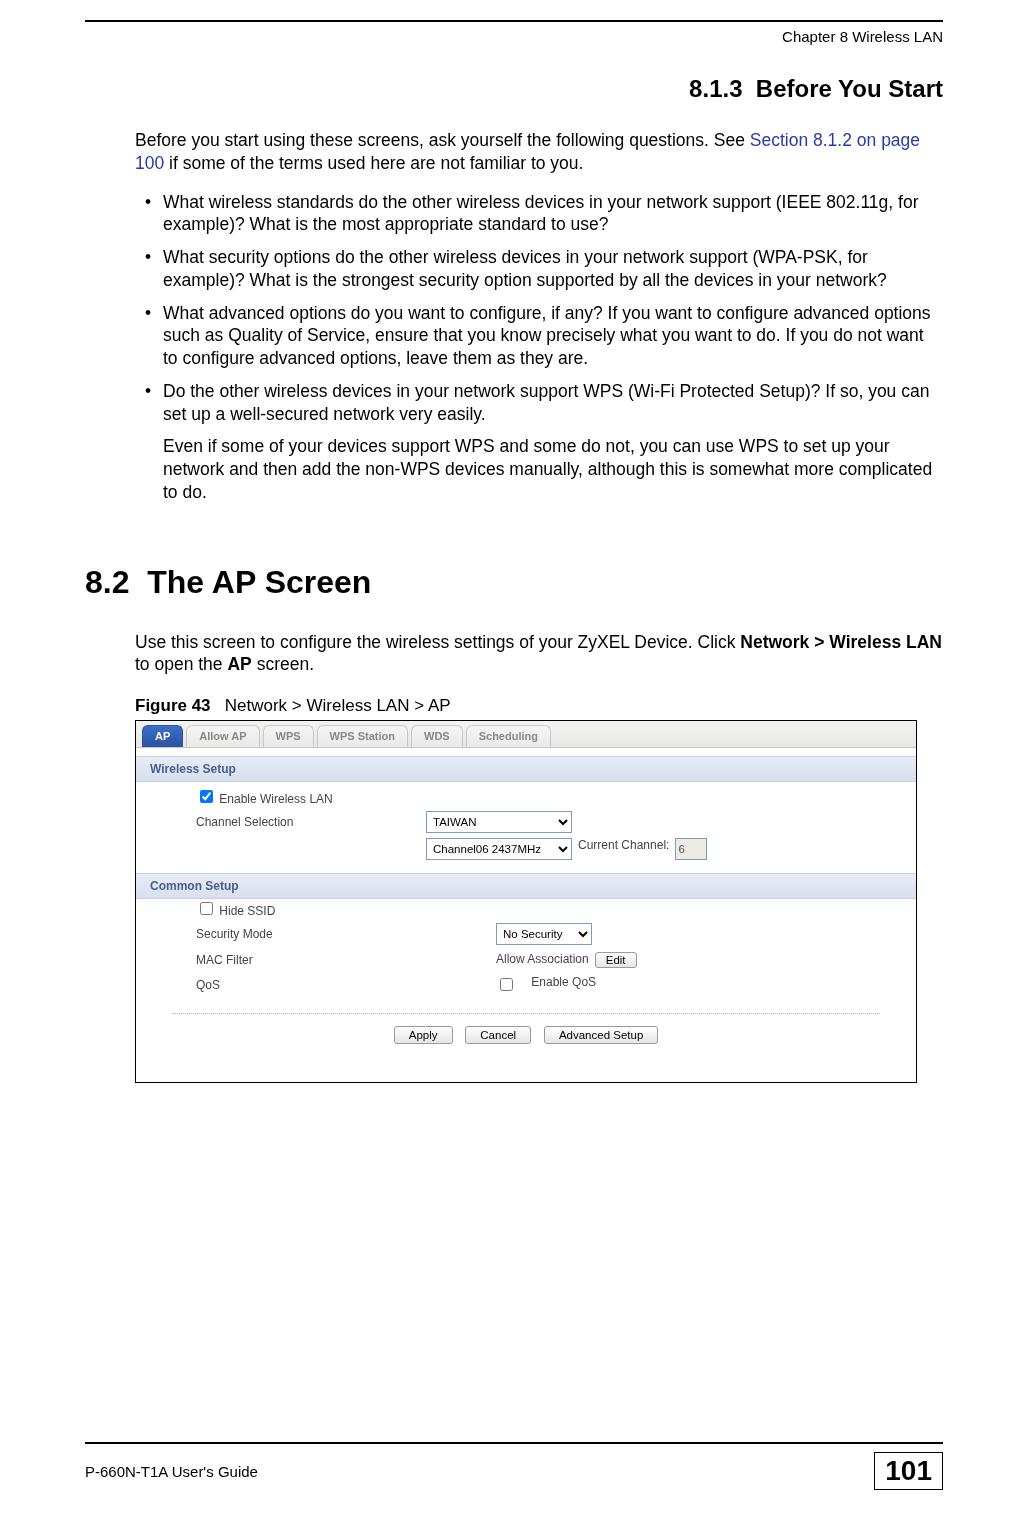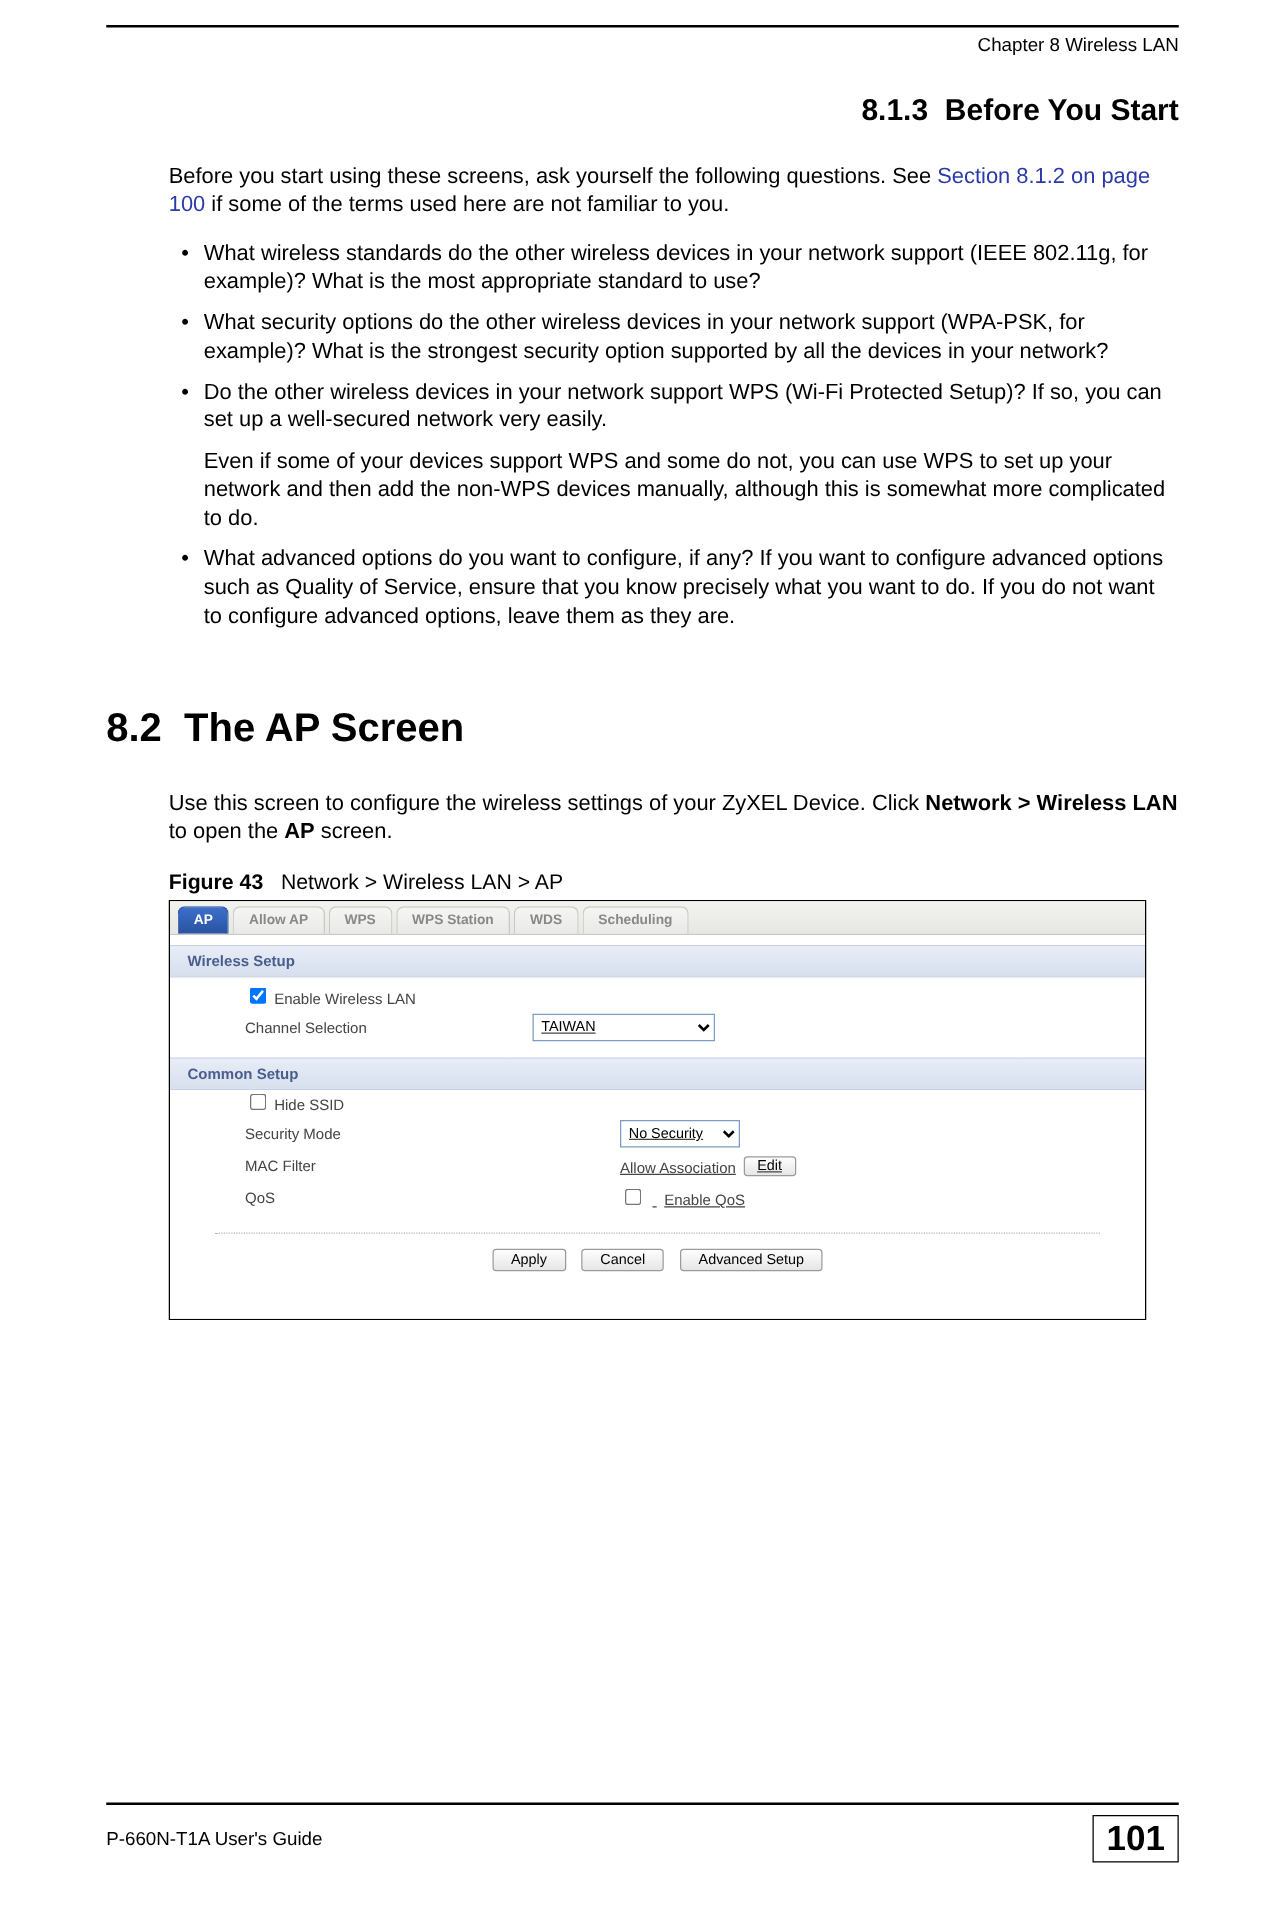--- a/index.html
+++ b/index.html
@@ -131,25 +131,24 @@
     align-items: center;
     padding: 5px 0 5px 60px;
   }
   .formrow .lbl {
     width: 230px;
     color: #444;
     font-size: 12px;
   }
   .formrow .ctrl {
     display: flex;
-    align-items: flex-end;
+    align-items: flex-start;
     gap: 6px;
     font-size: 12px;
     color: #444;
-    text-decoration: underline;
   }
   select.win, input.win-text, input.win-ro {
     font-family: Tahoma, Arial, sans-serif;
     font-size: 11.5px;
     border: 1px solid #7a9cc6;
     background: #fff;
     padding: 1px 2px;
     height: 18px;
     box-sizing: content-box;
   }
@@ -213,25 +212,25 @@
   </h2>
 
   <div class="body-block">
     <p class="body">
       <span>Before you start using these screens, ask yourself the following questions. See </span><a href="#" class="xref">Section 8.1.2 on page 100</a><span> if some of the terms used here are not familiar to you.</span>
     </p>
 
     <ul class="bullets">
       <li>What wireless standards do the other wireless devices in your network support (IEEE 802.11g, for example)? What is the most appropriate standard to use?</li>
       <li>What security options do the other wireless devices in your network support (WPA-PSK, for example)? What is the strongest security option supported by all the devices in your network?</li>
+      <li>What advanced options do you want to configure, if any? If you want to configure advanced options such as Quality of Service, ensure that you know precisely what you want to do. If you do not want to configure advanced options, leave them as they are.</li>
       <li>
         <span>Do the other wireless devices in your network support WPS (Wi-Fi Protected Setup)? If so, you can set up a well-secured network very easily.</span>
         <div class="sub-para" style="margin-left:0;">Even if some of your devices support WPS and some do not, you can use WPS to set up your network and then add the non-WPS devices manually, although this is somewhat more complicated to do.</div>
       </li>
-      <li>What advanced options do you want to configure, if any? If you want to configure advanced options such as Quality of Service, ensure that you know precisely what you want to do. If you do not want to configure advanced options, leave them as they are.</li>
     </ul>
   </div>
 
   <h1 class="section">
     <span>8.2</span>&nbsp;&nbsp;<span>The AP Screen</span>
   </h1>
 
   <div class="body-block">
     <p class="body">
       <span>Use this screen to configure the wireless settings of your ZyXEL Device. Click </span><b>Network &gt; Wireless LAN</b><span> to open the </span><b>AP</b><span> screen.</span>
@@ -262,20 +261,30 @@
         </div>
 
         <div class="formrow" style="padding-top:0;">
           <div class="lbl">Channel Selection</div>
           <div class="ctrl">
             <select class="win" style="width:140px;">
               <option>TAIWAN</option>
             </select>
           </div>
         </div>
+        <div class="formrow" style="padding-top:0;">
+          <div class="lbl"></div>
+          <div class="ctrl">
+            <select class="win" style="width:140px;">
+              <option>Channel06 2437MHz</option>
+            </select>
+            <span>Current Channel:</span>
+            <input class="win-ro" readonly="" value="6" style="">
+          </div>
+        </div>
 
         <div class="section-bar">Common Setup</div>
 
 
         <div class="formrow" style="padding-top:0;">
           <div class="lbl" style="width:auto;">
             <input type="checkbox" class="wincb" style="">
             <span>Hide SSID</span>
           </div>
         </div>

